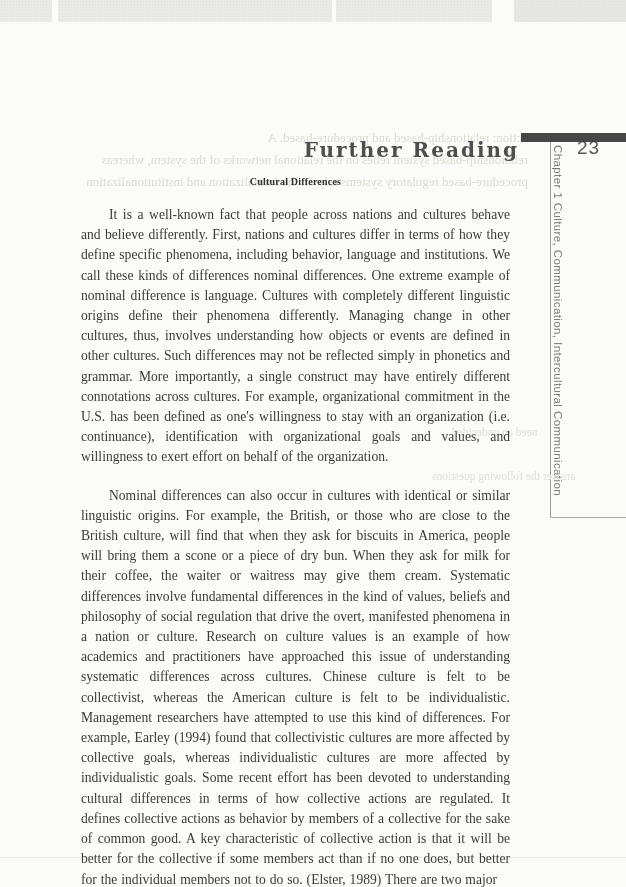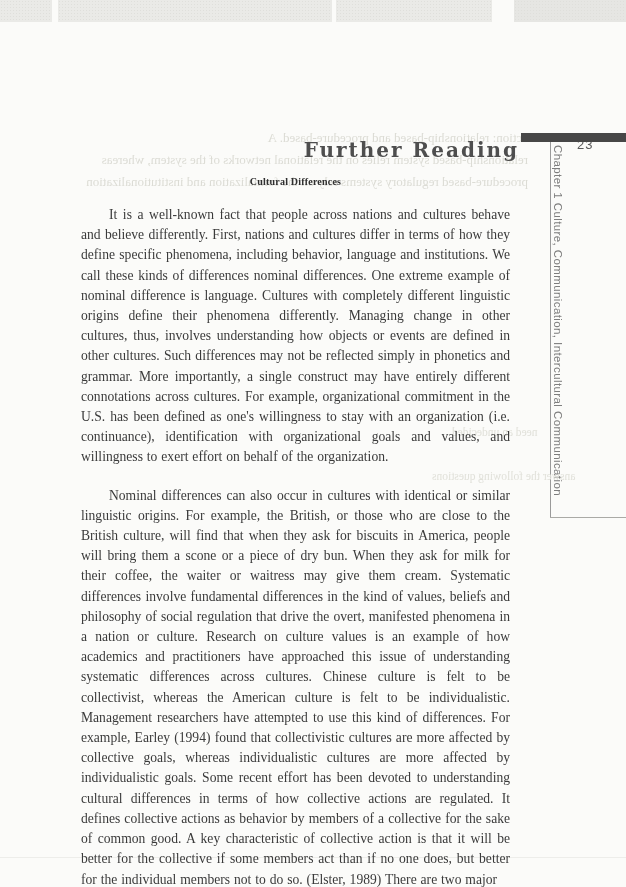--- a/index.html
+++ b/index.html
@@ -34,21 +34,21 @@
     font-size:20px;letter-spacing:2px;color:#4e4e4e;}
   .header-bar{position:absolute;left:521px;top:133px;width:105px;height:9px;
     background:#474747;z-index:3;}
 
   
   .sidebar-vline{position:absolute;left:550px;top:141px;width:1px;height:376px;
     background:#9a9a9a;}
   .sidebar-hline{position:absolute;left:550px;top:517px;width:76px;height:1px;
     background:#aaaaa6;}
   .page-number{position:absolute;left:577px;top:137px;
-    font-family:"Liberation Sans", sans-serif;font-size:13px;color:#5a5a5a;
+    font-family:"Liberation Sans", sans-serif;font-size:19px;color:#5a5a5a;
     letter-spacing:1px;}
   .chapter-vertical{position:absolute;left:552px;top:145px;height:360px;
     writing-mode:vertical-rl;text-orientation:mixed;
     font-family:"Liberation Sans", sans-serif;font-size:11.5px;color:#7d7d7d;
     letter-spacing:0.4px;white-space:nowrap;}
 
   
   .content{position:absolute;left:63px;top:176px;width:465px;z-index:2;}
   .section-heading{text-align:center;font-weight:bold;font-size:10px;
     color:#2f2f2f;margin:0 0 5px 0;letter-spacing:0.2px;}

